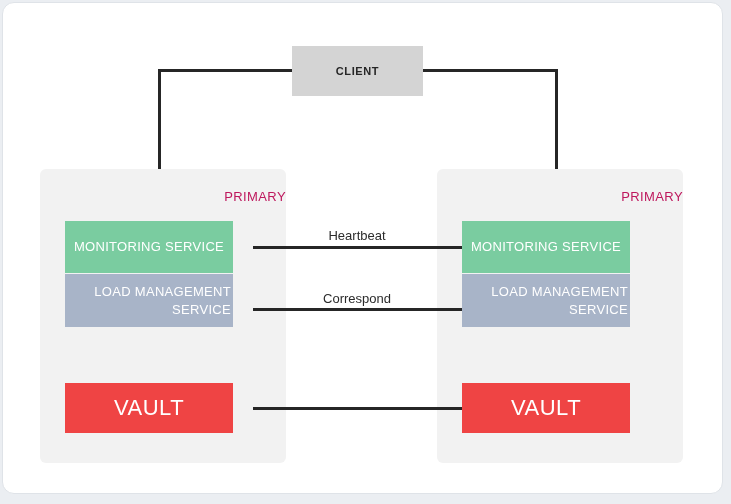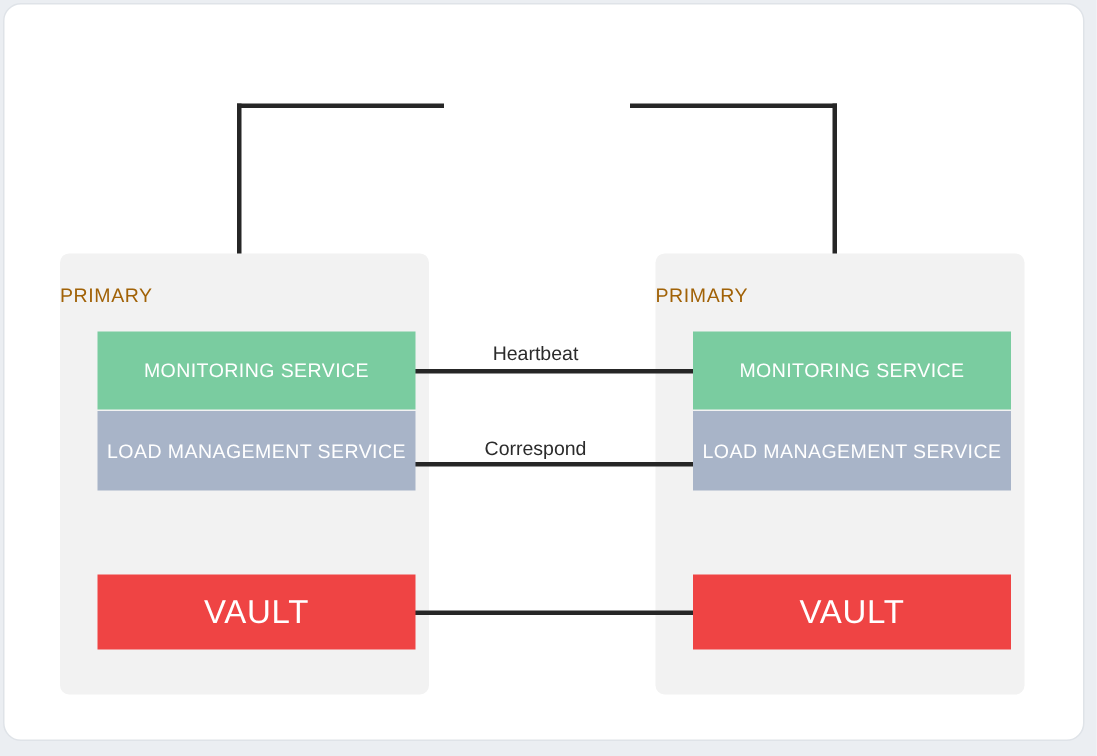--- a/index.html
+++ b/index.html
@@ -65,32 +65,32 @@
     height: 294px;
     background: #f2f2f2;
     border-radius: 6px;
   }
   .panel-primary { left: 40px; }
   .panel-fallback { left: 437px; }
   .panel-title {
     position: absolute;
     top: 189px;
     width: 246px;
-    text-align: left;
+    text-align: right;
     font-size: 13px;
     letter-spacing: 0.4px;
-    color: #a16207;
+    color: #be185d;
   }
   .title-primary { left: 40px; }
   .title-fallback { left: 437px; }
 
   
   .svc {
     position: absolute;
-    width: 212px;
+    width: 168px;
     display: flex;
     align-items: center;
     justify-content: center;
     text-align: right;
     color: #ffffff;
     box-sizing: border-box;
     padding: 0 2px;
     line-height: 1.35;
   }
   .svc-mon   { height: 52px; background: #7acca0; font-size: 13px; letter-spacing: 0.3px; }
@@ -119,20 +119,23 @@
 
 <div id="canvas">
   <div class="frame"></div>
 
   <div class="line line-h" style="left:158px; top:69px; width:138px;"></div>
   <div class="line line-v" style="left:158px; top:69px; height:101px;"></div>
 
   <div class="line line-h" style="left:420px; top:69px; width:138px;"></div>
   <div class="line line-v" style="left:555px; top:69px; height:101px;"></div>
 
+  <div class="client-box">
+    <span class="label">CLIENT</span>
+  </div>
 
   <div class="panel panel-primary"></div>
   <div class="panel panel-fallback"></div>
 
   <div class="panel-title title-primary">PRIMARY</div>
   <div class="panel-title title-fallback">PRIMARY</div>
 
   <div class="line line-h" style="left:253px; top:246px; width:209px;"></div>
   <div class="line line-h" style="left:253px; top:308px; width:209px;"></div>
   <div class="line line-h" style="left:253px; top:407px; width:209px;"></div>

